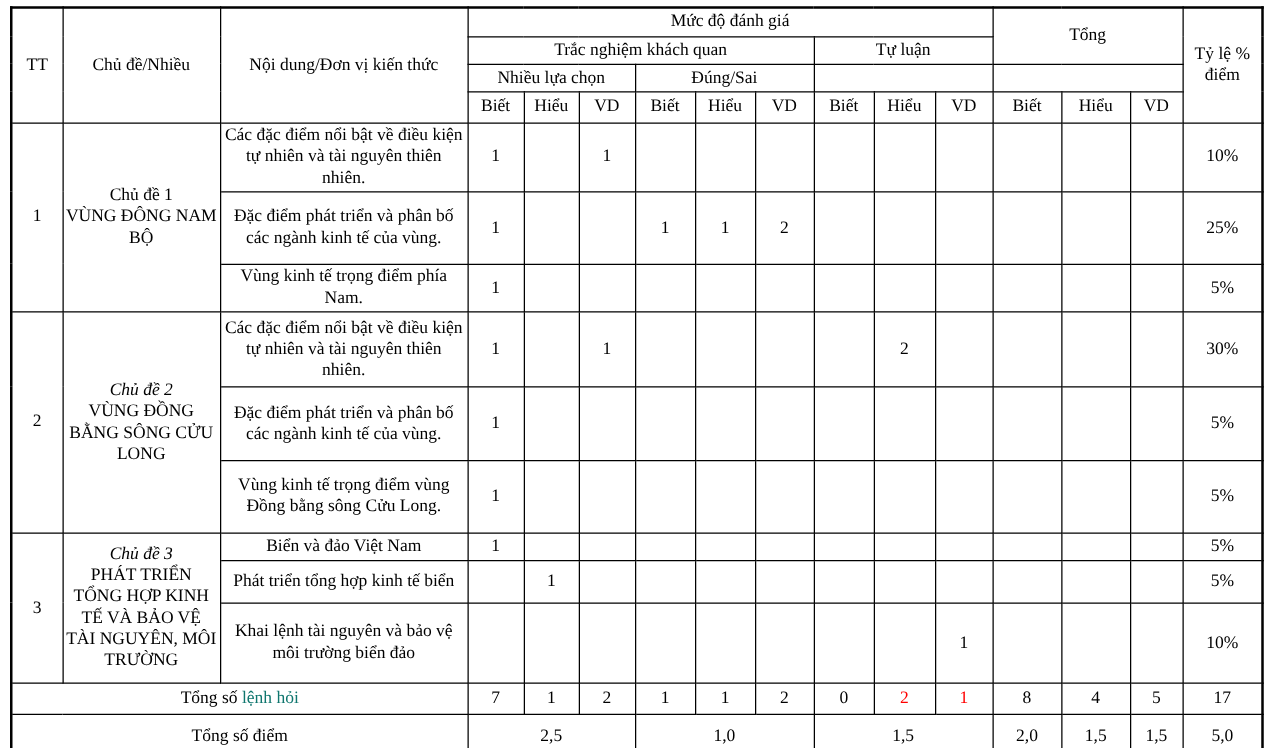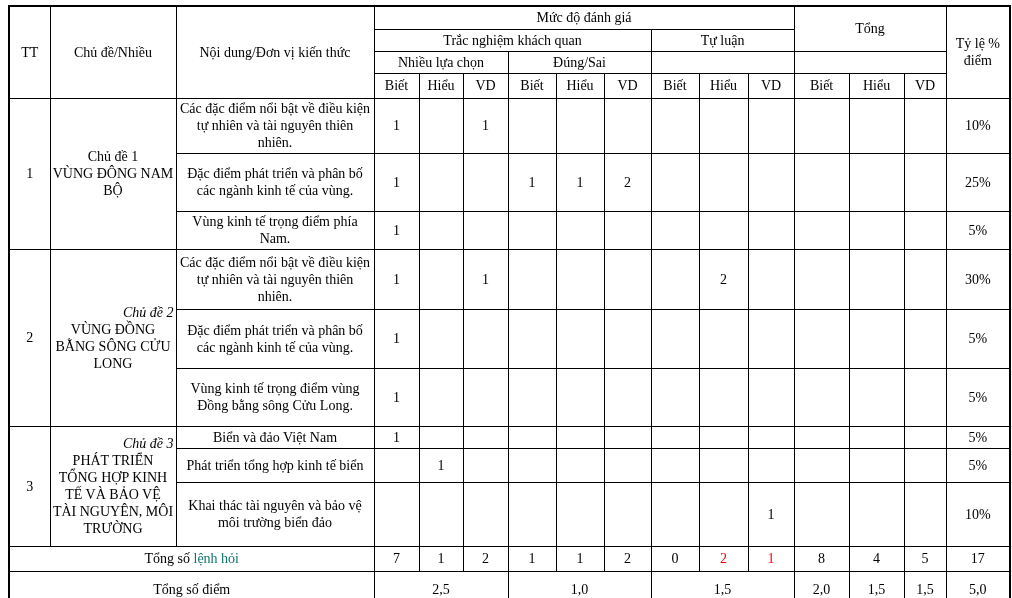--- a/index.html
+++ b/index.html
@@ -22,21 +22,21 @@
     vertical-align:middle;
     padding:0 2px;
     overflow:hidden;
     line-height:17px;
   }
   .content{text-align:left;padding:2px 5px;line-height:18px;}
   .just{text-align:justify;}
   .topic-cell{padding:0 12px;line-height:18px;}
   .pct{text-align:center;}
   .flabel{text-align:center;}
-  .ital{font-style:italic;text-align:right;}
+  .ital{font-style:italic;}
   .num{text-align:center;}
   
 </style>
 </head>
 <body>
 <div class="sheet">
 
 <table class="matrix">
   <colgroup>
     <col style="width:41px">
@@ -230,21 +230,21 @@
     <td class="num"></td>
     <td class="num"></td>
     <td class="num"></td>
     <td class="num"></td>
     <td class="num"></td>
     <td class="num"></td>
     <td class="num"></td>
     <td class="pct">5%</td>
   </tr>
   <tr style="height:64px">
-    <td class="content">Khai thác tài nguyên và bảo vệ môi trường biển đảo</td>
+    <td class="content">Khai lệnh tài nguyên và bảo vệ môi trường biển đảo</td>
     <td class="num"></td>
     <td class="num"></td>
     <td class="num"></td>
     <td class="num"></td>
     <td class="num"></td>
     <td class="num"></td>
     <td class="num"></td>
     <td class="num"></td>
     <td class="num">1</td>
     <td class="num"></td>

